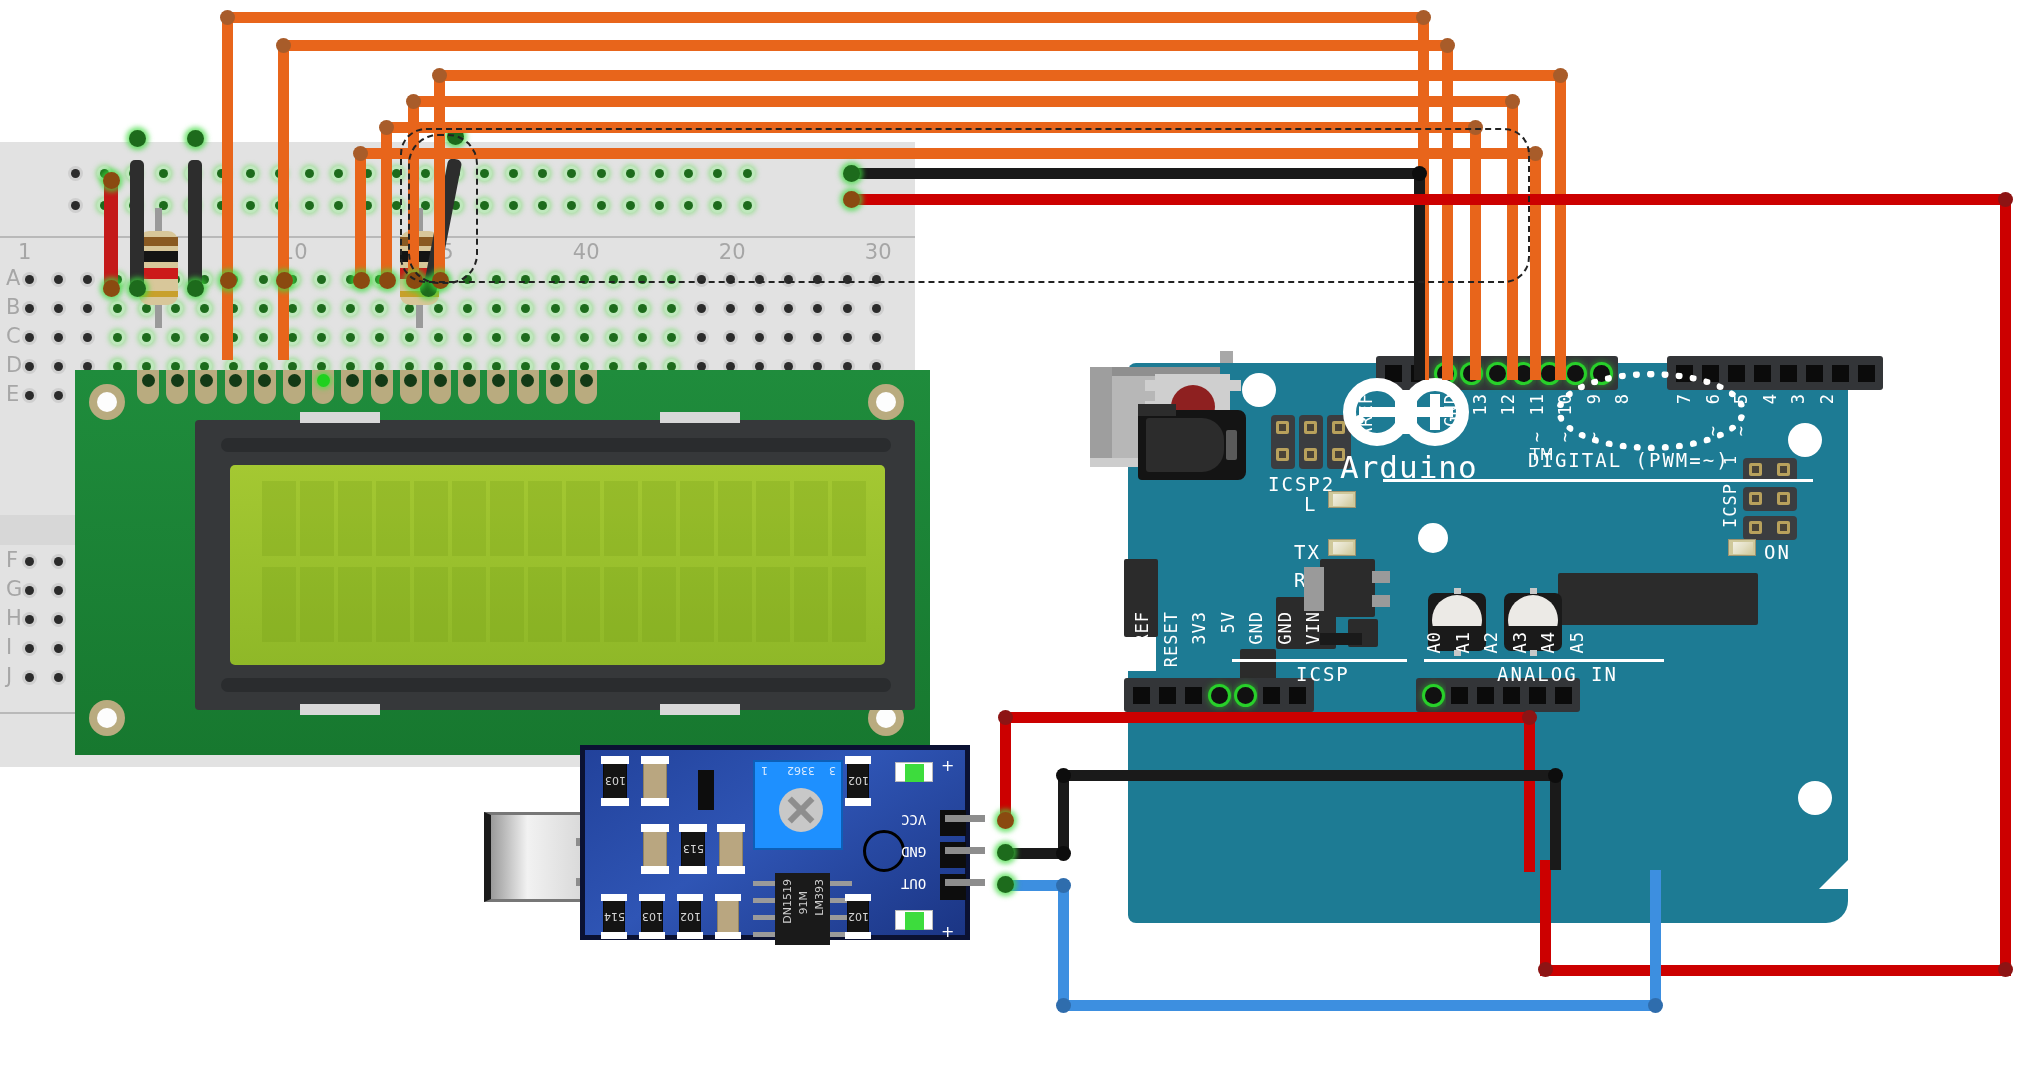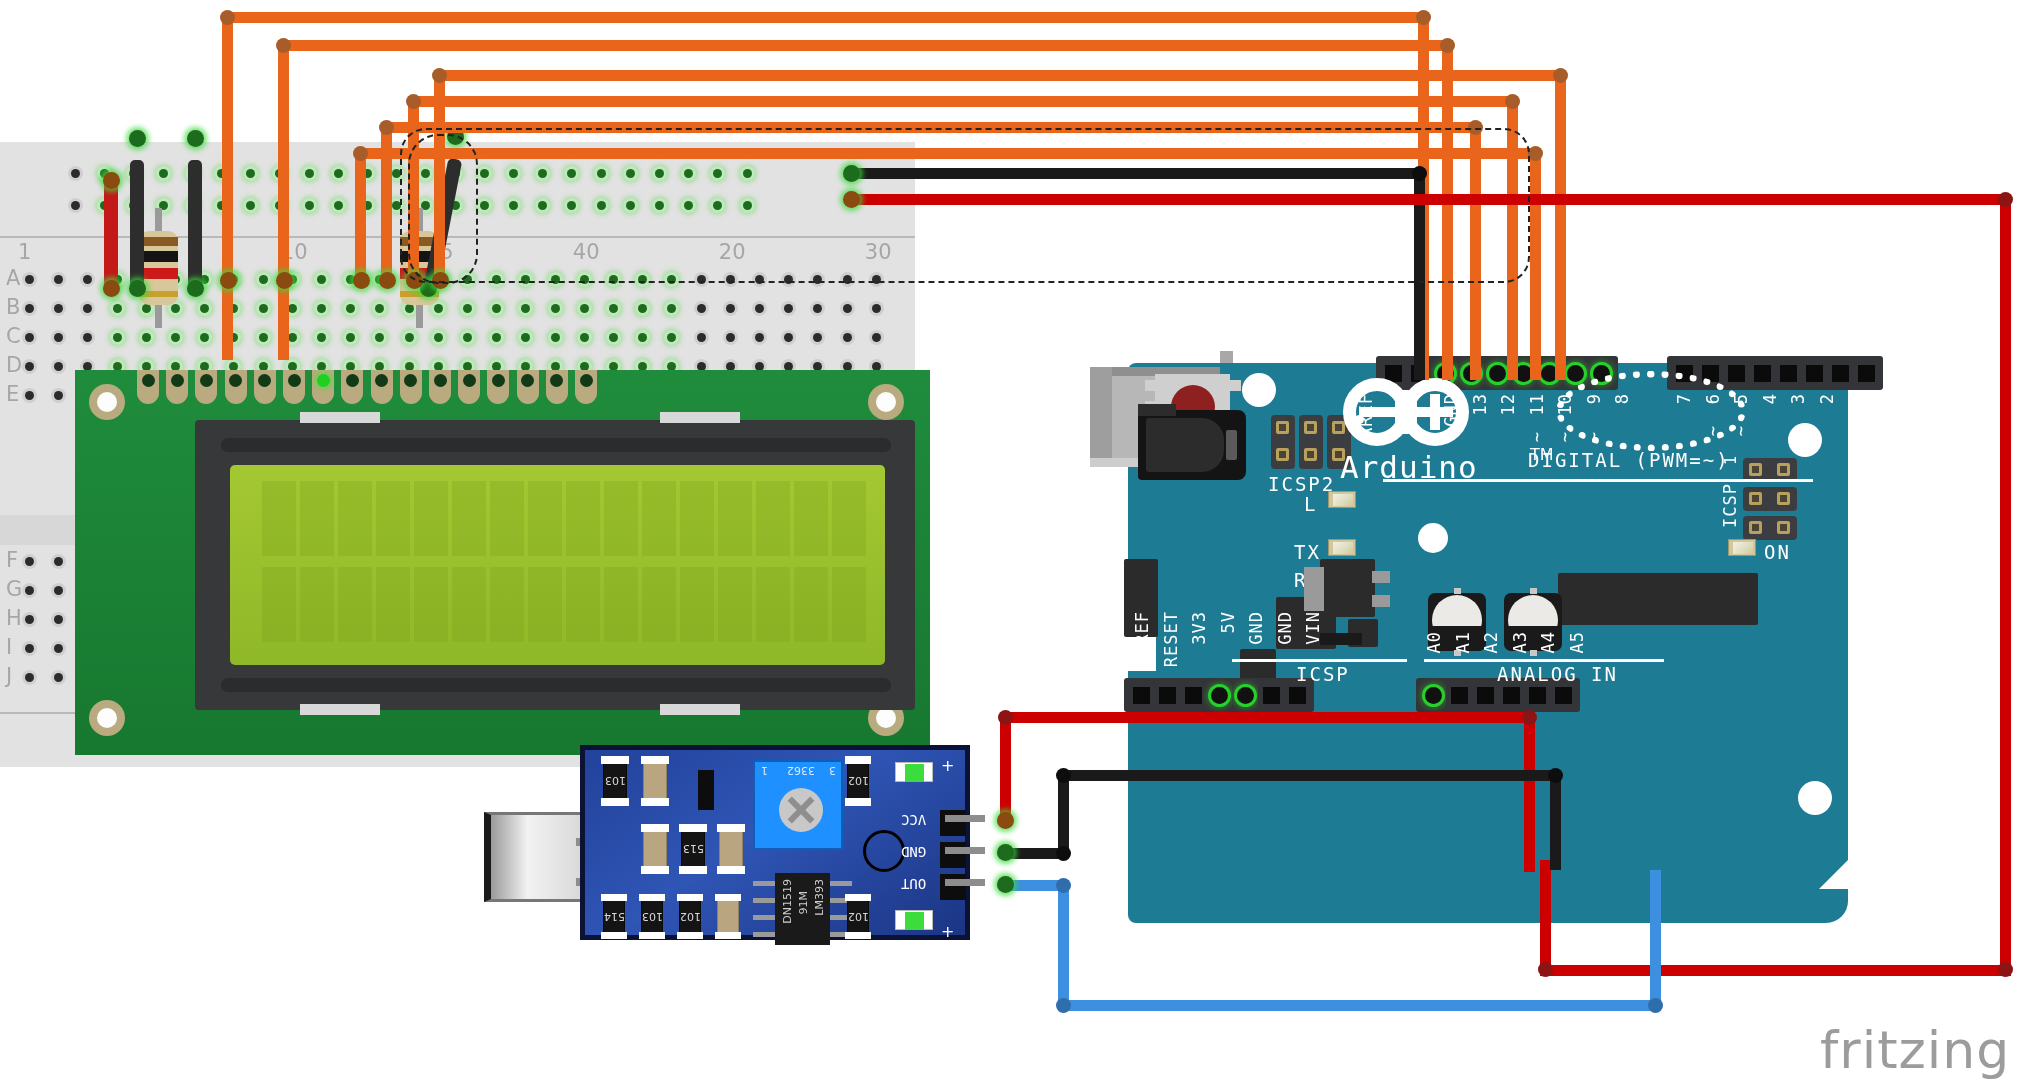--- a/index.html
+++ b/index.html
@@ -1998,15 +1998,14 @@
   <div class="wire h blue" style="left:1058px; top:1000px; width:600px;"></div>
   <div class="wire v blue" style="left:1650px; top:870px; height:136px;"></div>
   <div class="bend blue" style="left:1056px; top:878px;"></div>
   <div class="bend blue" style="left:1056px; top:998px;"></div>
   <div class="bend blue" style="left:1648px; top:998px;"></div>
   <div class="endcap grn" style="left:997px; top:876px;"></div>
 
   <div class="abs" id="marquee"></div>
   <div class="abs" id="marquee2"></div>
 
-  <div class="abs" id="fritzing">fritzing</div>
 
 </div>
 
 </body></html>

